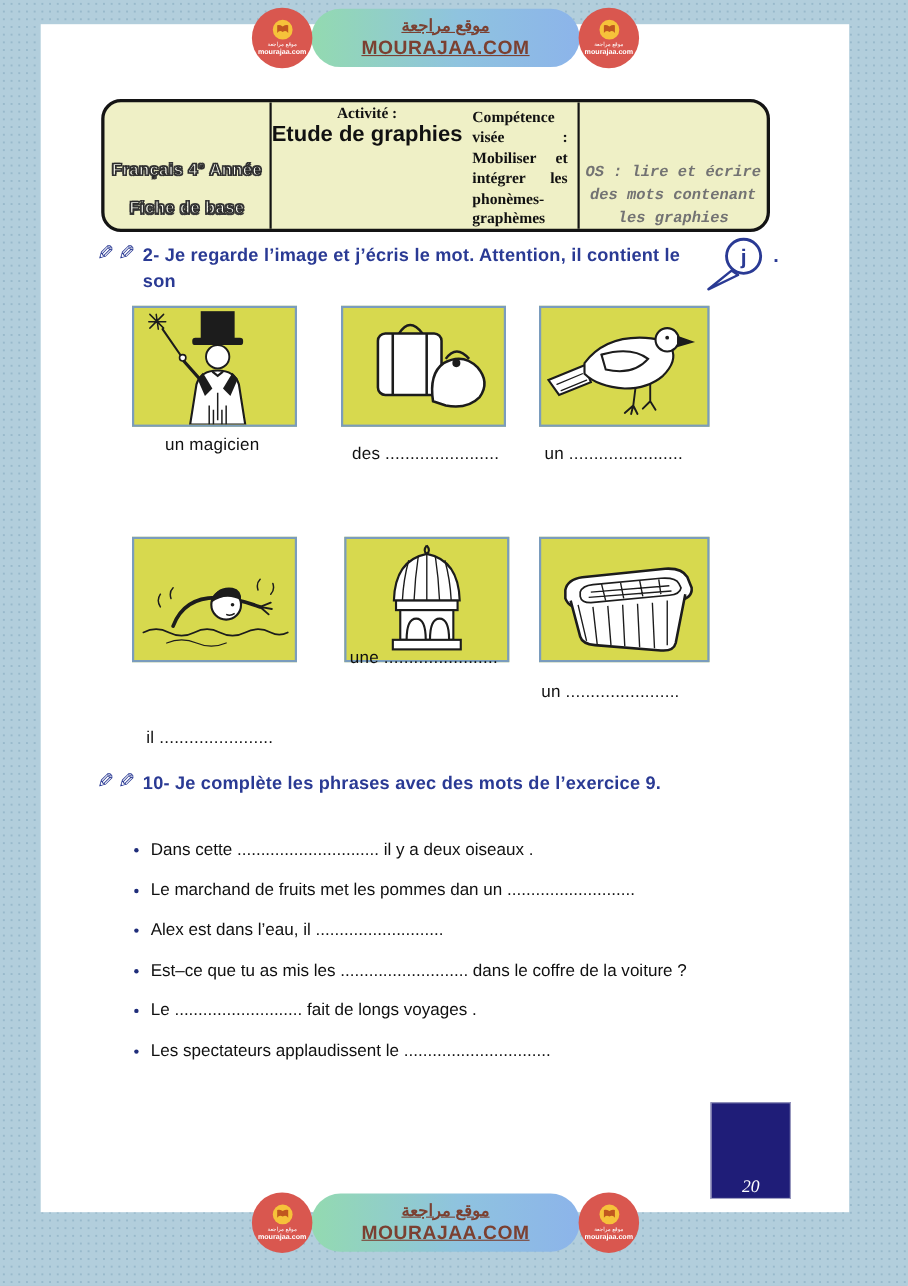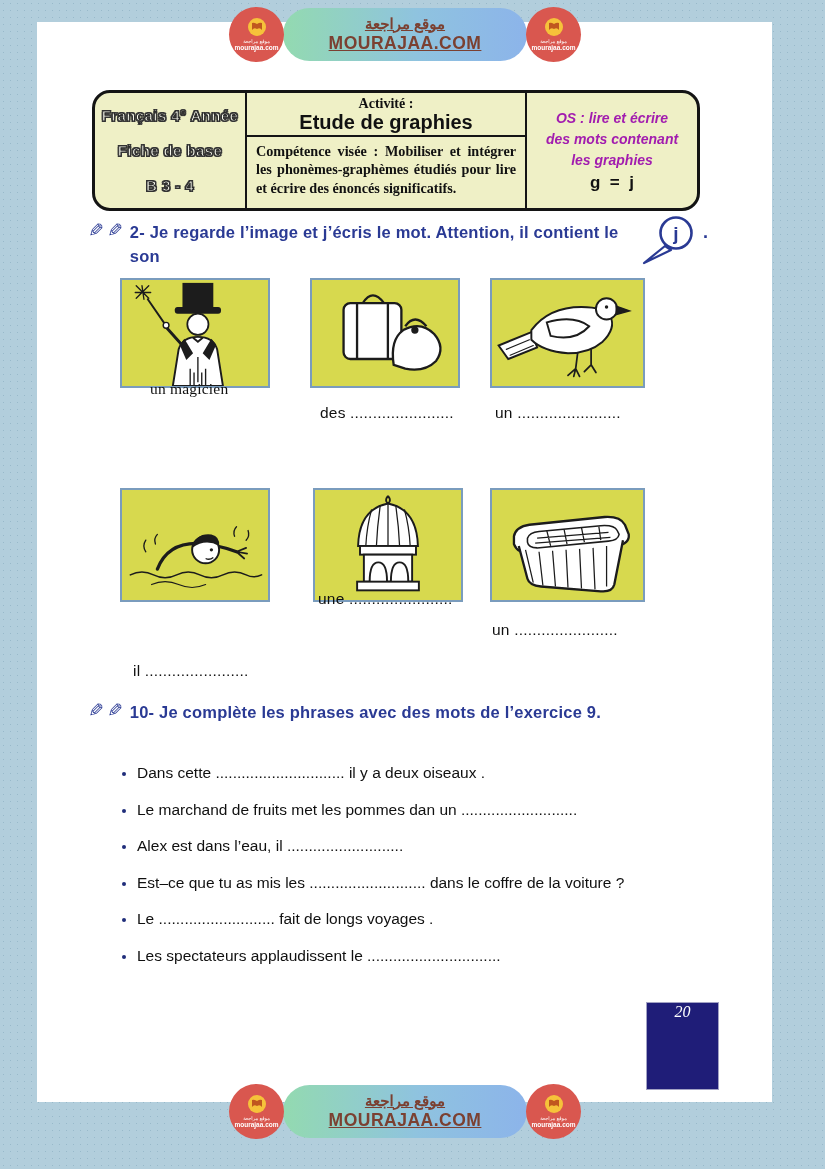--- a/index.html
+++ b/index.html
@@ -45,33 +45,33 @@
   }
   .cell-left {
     border-right:2px solid #141414; display:flex; flex-direction:column;
     align-items:center; justify-content:center; gap:18px; padding:4px 2px;
   }
   .hollow {
     font-weight:bold; font-size:15px; letter-spacing:.4px; color:#fbfcf0;
     -webkit-text-stroke:1px #2a2a2a;
     text-shadow:-1px -1px 0 #3a3a3a, 1px -1px 0 #3a3a3a, -1px 1px 0 #3a3a3a, 1px 1px 0 #3a3a3a;
   }
-  .cell-mid { display:flex; flex-direction:column; }
+  .cell-mid { display:flex; flex-direction:row; }
   .mid-top { border-bottom:2px solid #141414; text-align:center; padding:3px 0 2px; }
   .activity-label { font-family:"Liberation Serif", serif; font-weight:bold; font-size:14px; color:#111; }
   .activity-title { font-size:20px; font-weight:bold; color:#111; line-height:1.05; }
   .mid-bottom {
     flex:1; font-family:"Liberation Serif", serif; font-weight:bold; font-size:14.2px;
     text-align:justify; padding:5px 9px 4px; line-height:1.3; color:#111;
   }
   .cell-right {
     border-left:2px solid #141414; display:flex; flex-direction:column;
     align-items:center; justify-content:center; padding:4px 4px;
   }
-  .os-line { font-family:Liberation Sans, sans-serif; font-weight:bold; font-style:italic; font-size:14px; line-height:1.5; color:#a21caf; }
+  .os-line { font-family:Liberation Mono, monospace; font-weight:bold; font-style:italic; font-size:14px; line-height:1.5; color:#737373; }
   .os-formula { font-size:17px; font-weight:bold; color:#111; white-space:pre; margin-top:2px; }
 
   
   .ex-header { position:absolute; display:flex; align-items:flex-start; color:#2a3a94; }
   .pencil { display:inline-block; transform:scaleX(-1); font-size:19px; line-height:22px; margin-right:3px; color:#2a3a94; }
   .ex-text { font-size:16.5px; font-weight:bold; letter-spacing:.2px; line-height:24px; margin-left:4px; }
   .bubble-wrap { margin:-6px 0 0 6px; }
   .ex-period { font-size:18px; font-weight:bold; line-height:24px; margin-left:4px; color:#2a3a94; }
 
   
@@ -81,21 +81,21 @@
 
   
   .sentences { position:absolute; left:137px; top:762px; width:600px; list-style:disc; }
   .sentences li { font-size:15.5px; color:#101010; margin-bottom:14.5px; line-height:22px; }
   .sentences li::marker { color:#1f2d7a; font-size:13px; }
 
   
   .page-num-box {
     position:absolute; left:646px; top:1002px; width:73px; height:88px;
     background:#1f1d78; border:1px solid #a2a2c4;
-    display:flex; align-items:flex-start; justify-content:center;
+    display:flex; align-items:flex-end; justify-content:center;
   }
   .page-num { color:#fff; font-family:"Liberation Serif", serif; font-style:italic; font-size:16px; }
 </style>
 </head>
 <body>
 
 <div class="viewport">
   <div class="sheet"></div>
 
   <div class="logo-circle" style="left:229px; top:7px;">
@@ -198,21 +198,21 @@
       </g>
       <circle cx="118" cy="28" r="1.8" fill="#1c1c1c"></circle>
       <g stroke="#1c1c1c" stroke-width="1.8" fill="none" stroke-linecap="round">
         <path d="M88,76 L86,92 M86,92 L78,99 M86,92 L90,100 M86,92 L84,100"></path>
         <path d="M102,72 L102,88 M102,88 L95,95 M102,88 L107,96"></path>
         <path d="M14,72 L38,62 M18,78 L42,68" stroke-width="1.2"></path>
       </g>
     </svg>
   </div>
 
-  <div class="caption" style="left:150px; top:380px;font-family:Liberation Serif, serif;">un magicien</div>
+  <div class="caption" style="left:150px; top:396px;">un magicien</div>
   <div class="caption" style="left:320px; top:404px;">des .......................</div>
   <div class="caption" style="left:495px; top:404px;">un .......................</div>
 
   <div class="img-card" style="left:120px; top:488px; width:150px; height:114px;">
     <svg viewBox="0 0 150 114">
       <g stroke="#1c1c1c" fill="none" stroke-linecap="round">
         <path d="M8,88 Q20,82 32,88 Q44,94 56,88 Q68,82 80,88 Q92,94 104,88 Q116,82 128,88 Q136,92 144,88" stroke-width="1.6"></path>
         <path d="M30,98 Q44,92 58,98 Q72,104 86,98" stroke-width="1.2"></path>
         <path d="M36,82 Q52,40 118,64" stroke-width="3.4"></path>
         <path d="M118,64 L128,60 M118,64 L129,66 M118,64 L126,71" stroke-width="1.8"></path>

